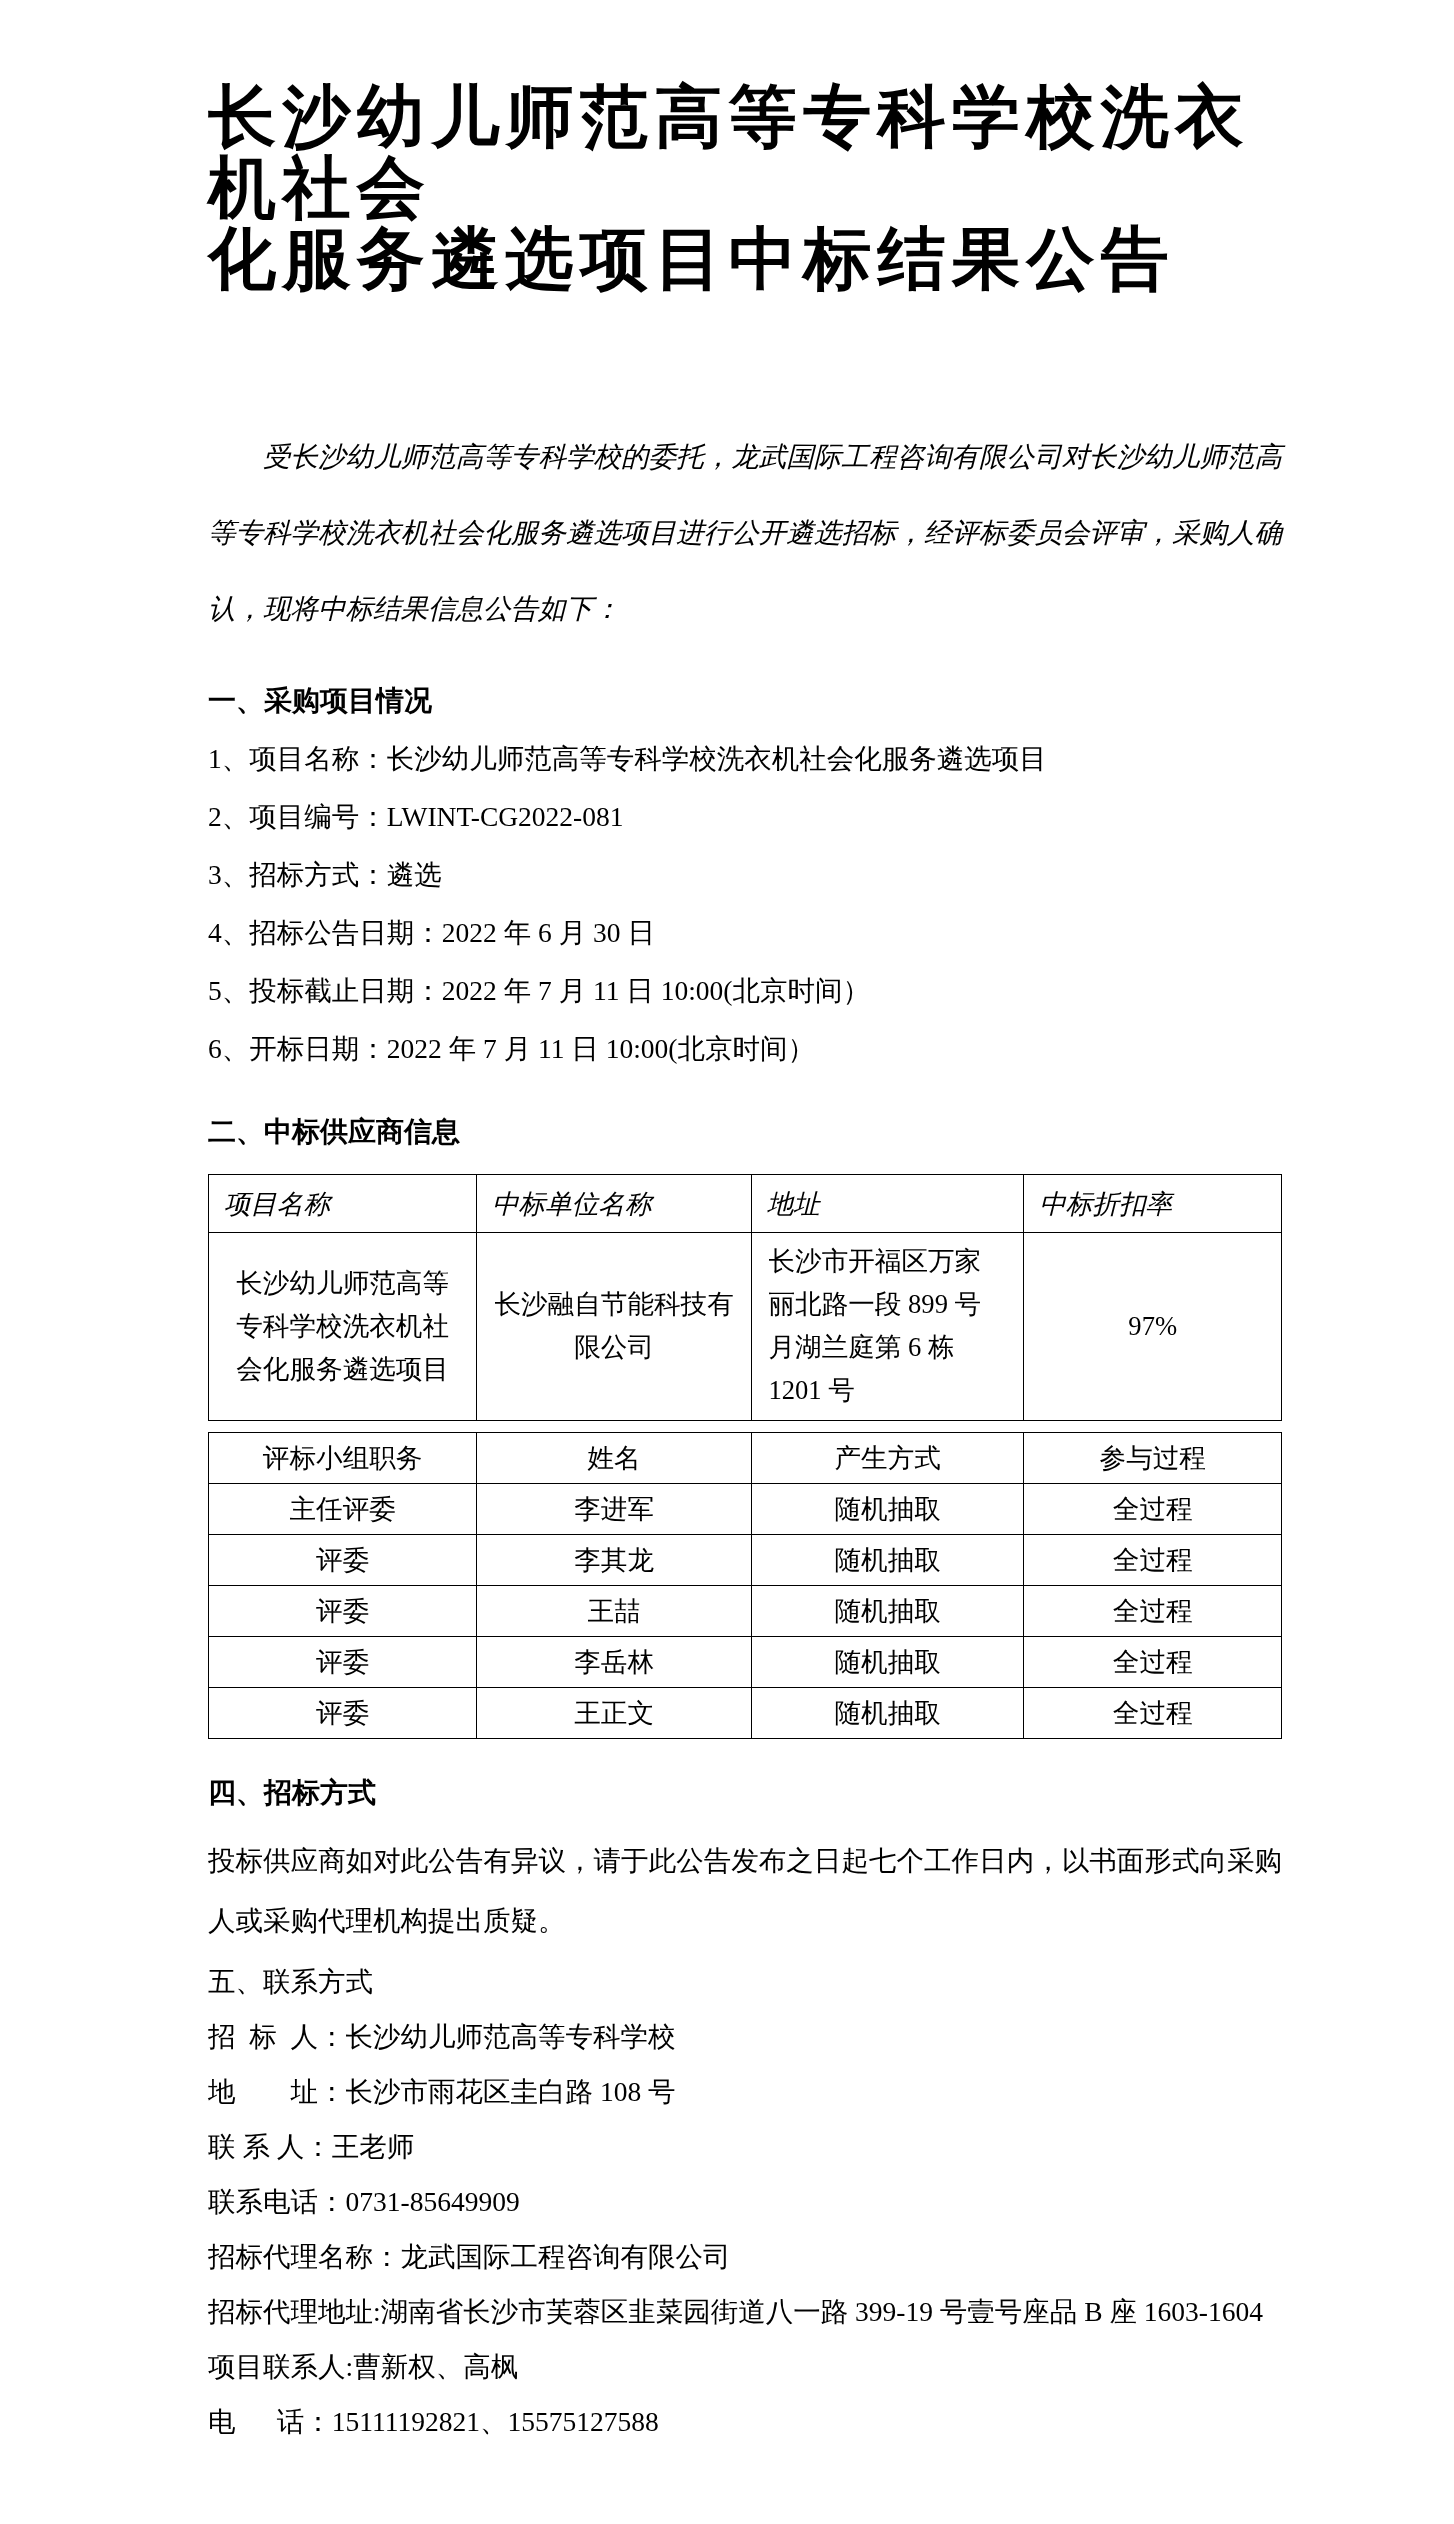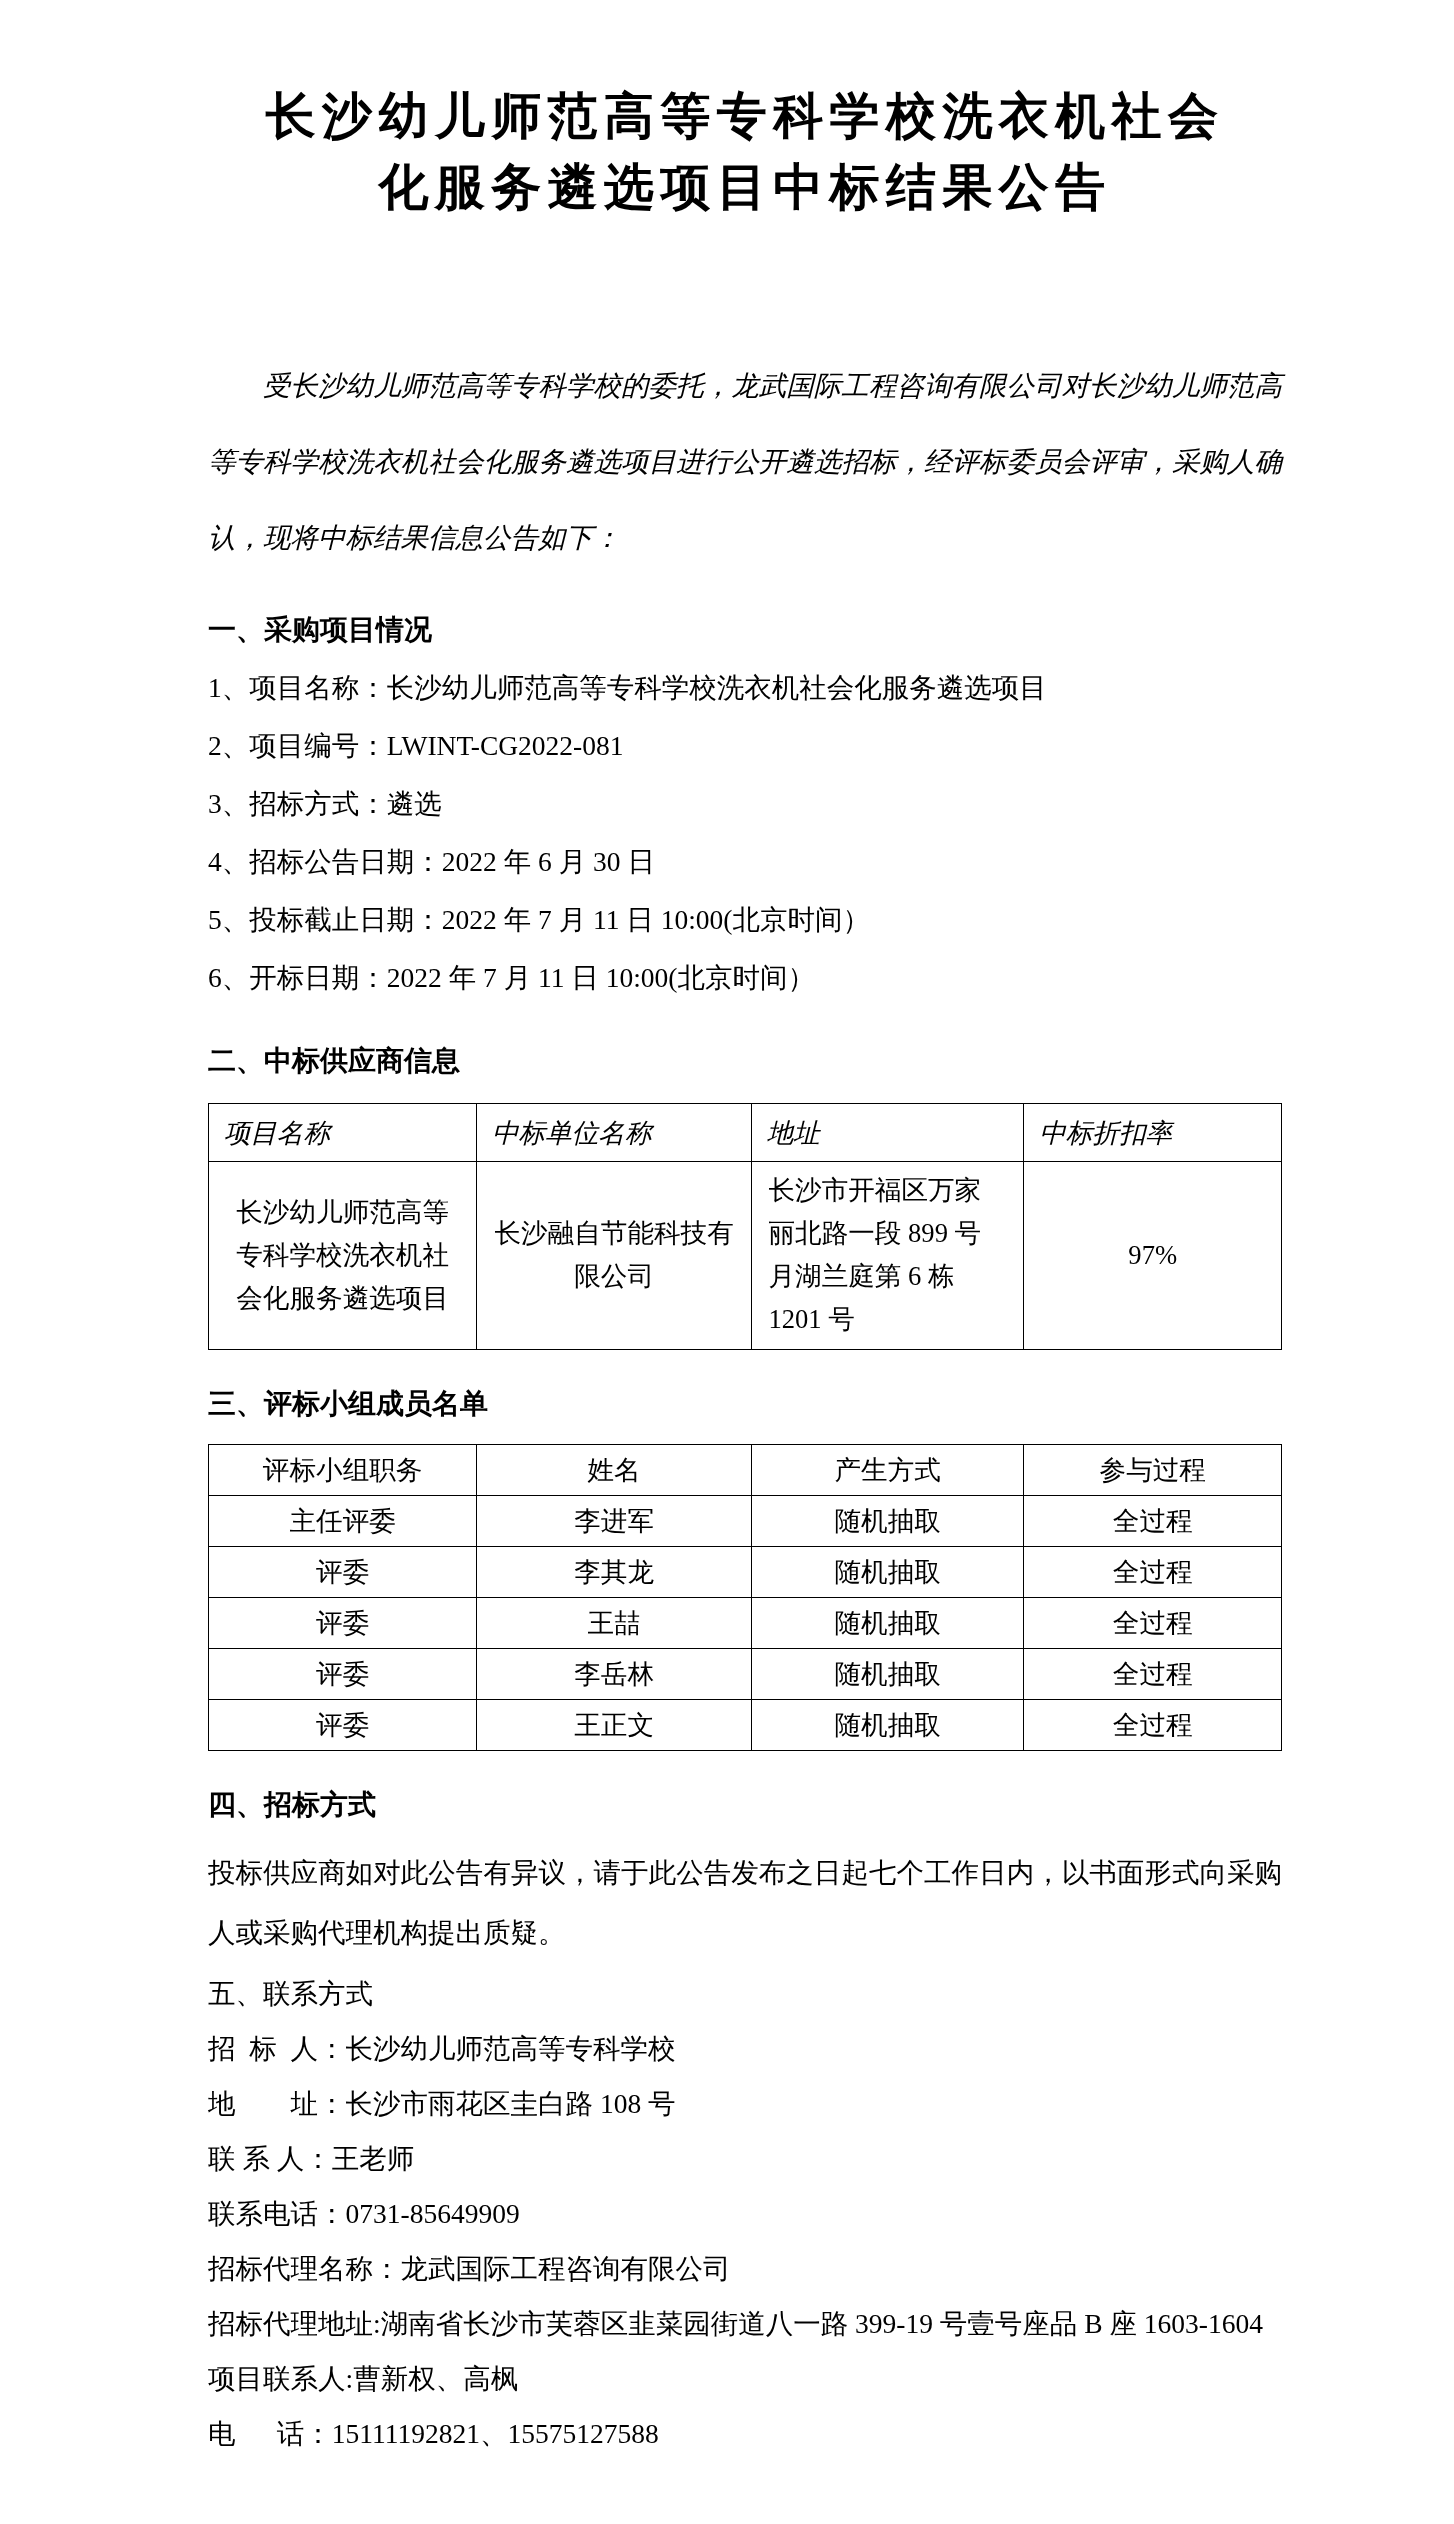--- a/index.html
+++ b/index.html
@@ -12,24 +12,24 @@
     color:#000000;
     box-sizing:border-box;
     padding:81px 172px 0 208px;
     font-family:"Liberation Serif","DejaVu Serif",serif;
     font-size:27.5px;
     overflow:hidden;
   }
   .doc-title{
     font-family:"Liberation Sans","DejaVu Sans",sans-serif;
     font-weight:bold;
-    font-size:50px;
+    font-size:68px;
     line-height:71px;
     letter-spacing:6.4px;
-    text-align:center;
+    text-align:left;
   }
   .intro{
     margin-top:125px;
     line-height:76px;
     text-align:justify;
     text-indent:2em;
     font-style:italic;
   }
   .sec-heading{
     font-family:"Liberation Sans","DejaVu Sans",sans-serif;
@@ -130,21 +130,20 @@
     </tr>
     <tr>
       <td class="c-center" style="height:170px;">长沙幼儿师范高等专科学校洗衣机社会化服务遴选项目</td>
       <td class="c-center">长沙融自节能科技有限公司</td>
       <td class="c-left">长沙市开福区万家丽北路一段 899 号月湖兰庭第 6 栋 1201 号</td>
       <td class="c-center">97%</td>
     </tr>
   </tbody>
     </table>
 
-  <div class="sec-heading">三、评标小组成员名单</div>
 
   <table class="t2">
     <colgroup>
       <col style="width:25%">
       <col style="width:25.6%">
       <col style="width:25.4%">
       <col style="width:24%">
     </colgroup>
     <tbody>
         <tr>

